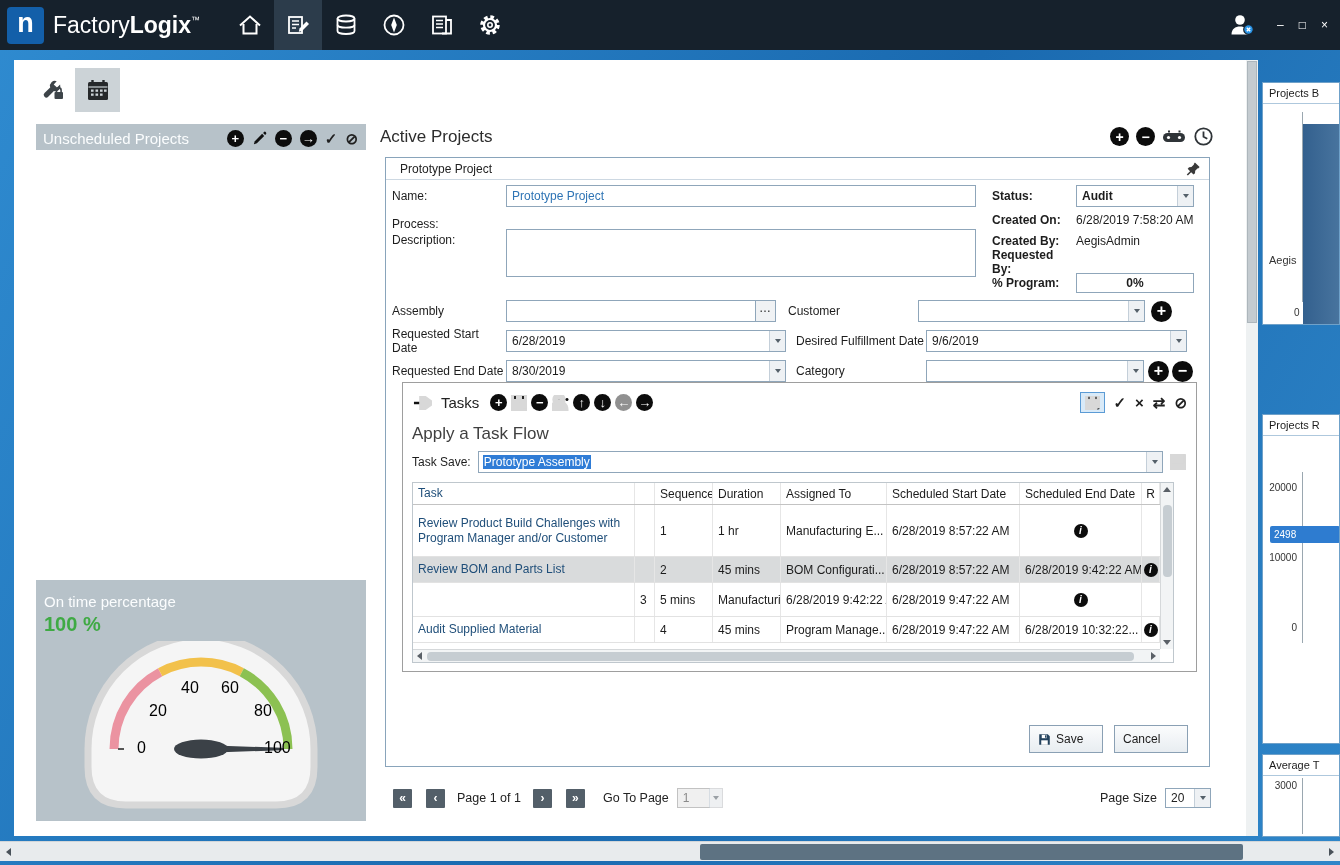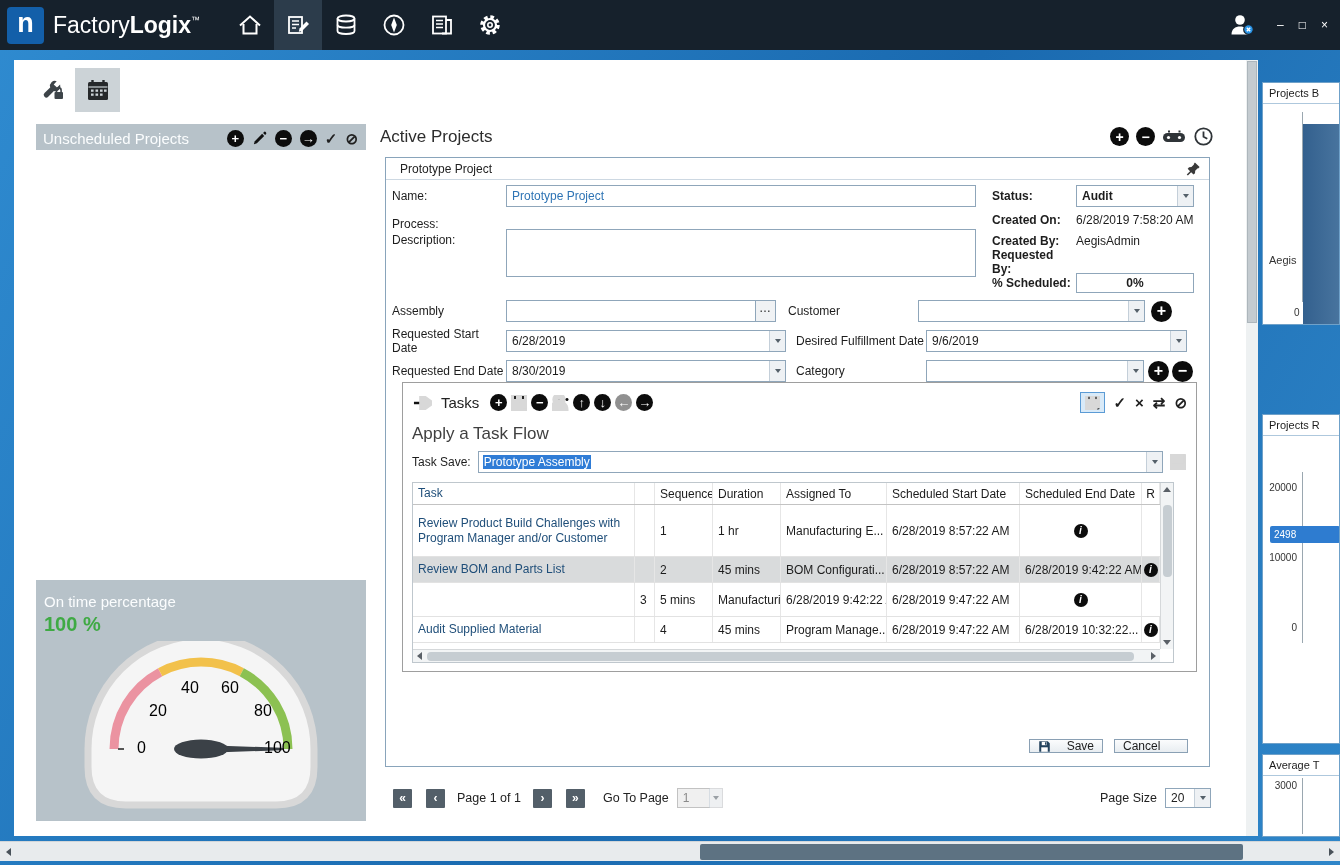--- a/index.html
+++ b/index.html
@@ -114,21 +114,21 @@
 .tvthumb{position:absolute;top:22px;left:2px;width:9px;height:72px;background:#c6cdd2;border-radius:4px}
 .thscroll{position:absolute;left:0;right:13px;bottom:0;height:13px;background:#f2f4f5;border-top:1px solid #d5d8da}
 .ththumb{position:absolute;left:14px;right:26px;top:2px;height:9px;background:#c6cdd2;border-radius:4px}
 .tri-u{width:0;height:0;border-left:4px solid transparent;border-right:4px solid transparent;border-bottom:5px solid #5a6067;position:absolute;left:2px;top:4px}
 .tri-dn{width:0;height:0;border-left:4px solid transparent;border-right:4px solid transparent;border-top:5px solid #5a6067;position:absolute;left:2px;bottom:4px}
 .tri-lf{width:0;height:0;border-top:4px solid transparent;border-bottom:4px solid transparent;border-right:5px solid #5a6067;position:absolute;left:4px;top:2px}
 .tri-rt{width:0;height:0;border-top:4px solid transparent;border-bottom:4px solid transparent;border-left:5px solid #5a6067;position:absolute;right:4px;top:2px}
 
 
 .action-row{position:absolute;right:21px;bottom:13px;display:flex;gap:11px}
-.btn{min-width:74px;height:14px;border:1px solid #8aa0b4;background:linear-gradient(#fbfcfd,#e8edf1);display:inline-flex;align-items:center;justify-content:space-between;gap:5px;font-size:12px;color:#1d1d1d;cursor:pointer;padding:0 8px}
+.btn{min-width:74px;height:28px;border:1px solid #8aa0b4;background:linear-gradient(#fbfcfd,#e8edf1);display:inline-flex;align-items:center;justify-content:flex-start;gap:5px;font-size:12px;color:#1d1d1d;cursor:pointer;padding:0 8px}
 
 
 .pager{position:absolute;left:379px;top:728px;width:818px;display:flex;align-items:center;font-size:12.5px;color:#222}
 .pbtn{width:19px;height:19px;background:#535f69;color:#fff;display:inline-flex;align-items:center;justify-content:center;font-size:12px;font-weight:700;cursor:pointer;border-radius:1px;flex:0 0 auto}
 .goto-wrap{position:relative;width:46px;height:20px}
 .goto-wrap input{width:46px;height:20px;border:1px solid #c2c2c2;background:#f0f0f0;color:#8a8a8a;font-size:12px;padding:0 16px 0 5px;font-family:inherit}
 .goto-wrap .arrbox{opacity:.55;width:14px}
 .psel{height:20px}
 
 
@@ -354,21 +354,21 @@
               <span class="lbl">6/28/2019 7:58:20 AM</span>
             </div>
             <div class="rrow">
               <span class="lbl b lblc">Created By:</span>
               <span class="lbl">AegisAdmin</span>
             </div>
             <div class="rrow">
               <span class="lbl b lblc">Requested By:</span>
             </div>
             <div class="rrow">
-              <span class="lbl b lblc">% Scheduled:</span>
+              <span class="lbl b lblc">% Program:</span>
               <div class="pctbox">0%</div>
             </div>
           </div>
         </div>
 
         <div class="wrow">
           <span class="lbl l1">Assembly</span>
           <input class="inp w250" style="">
           <span class="dots">…</span>
           <span class="lbl l2 ml20">Customer</span>

